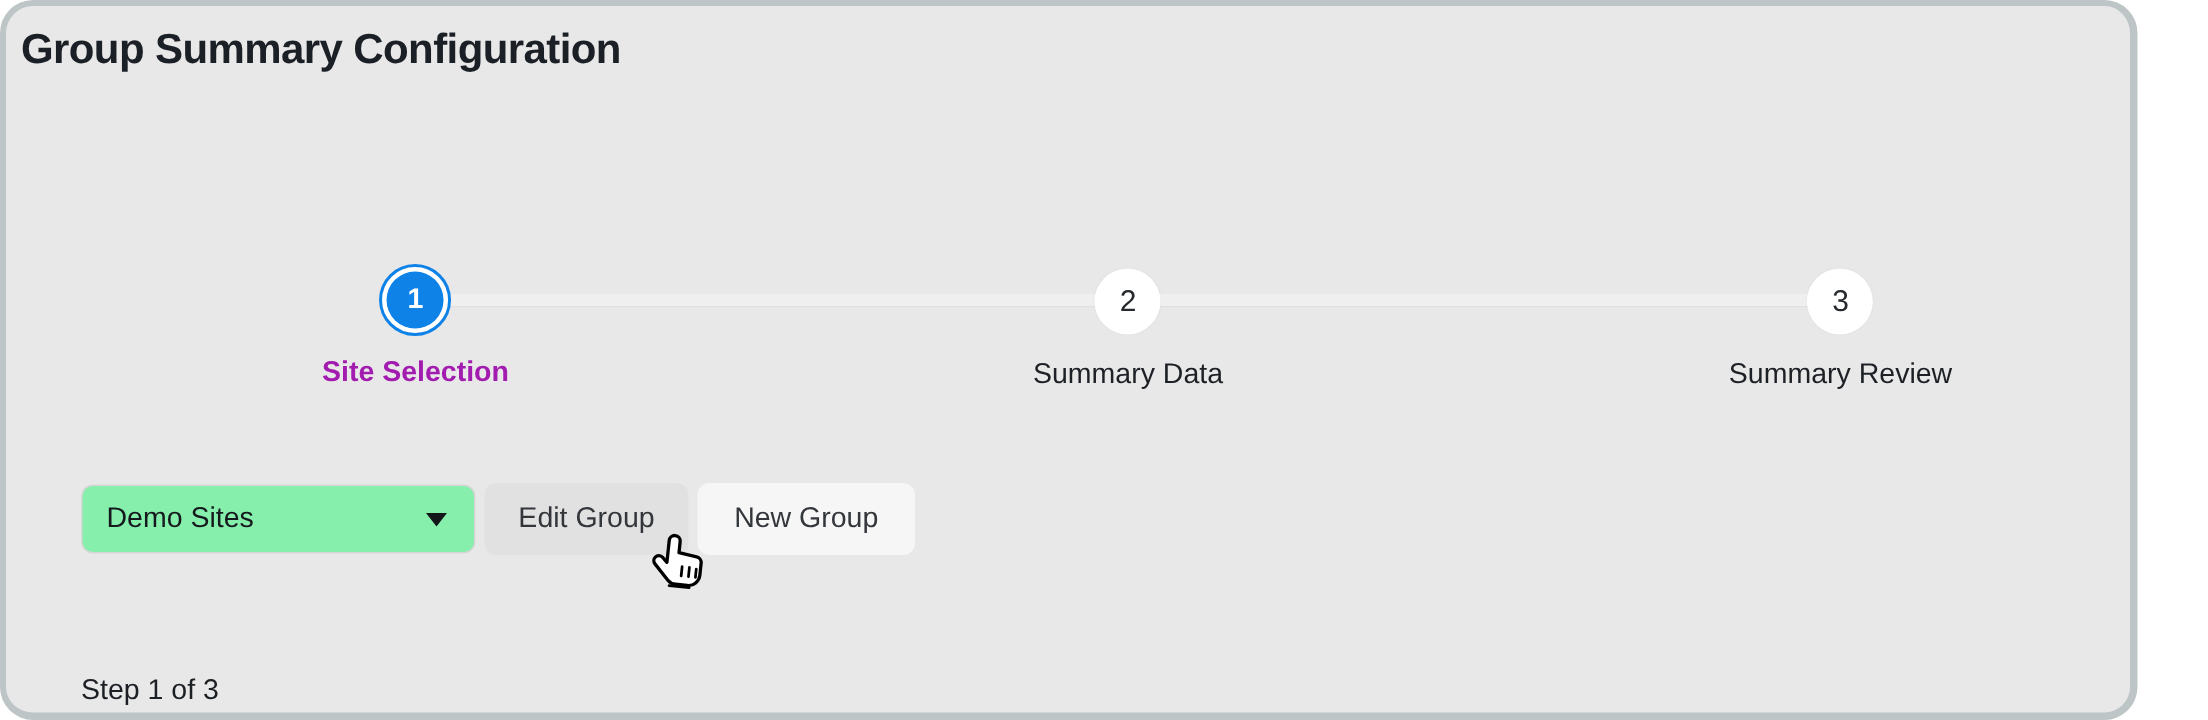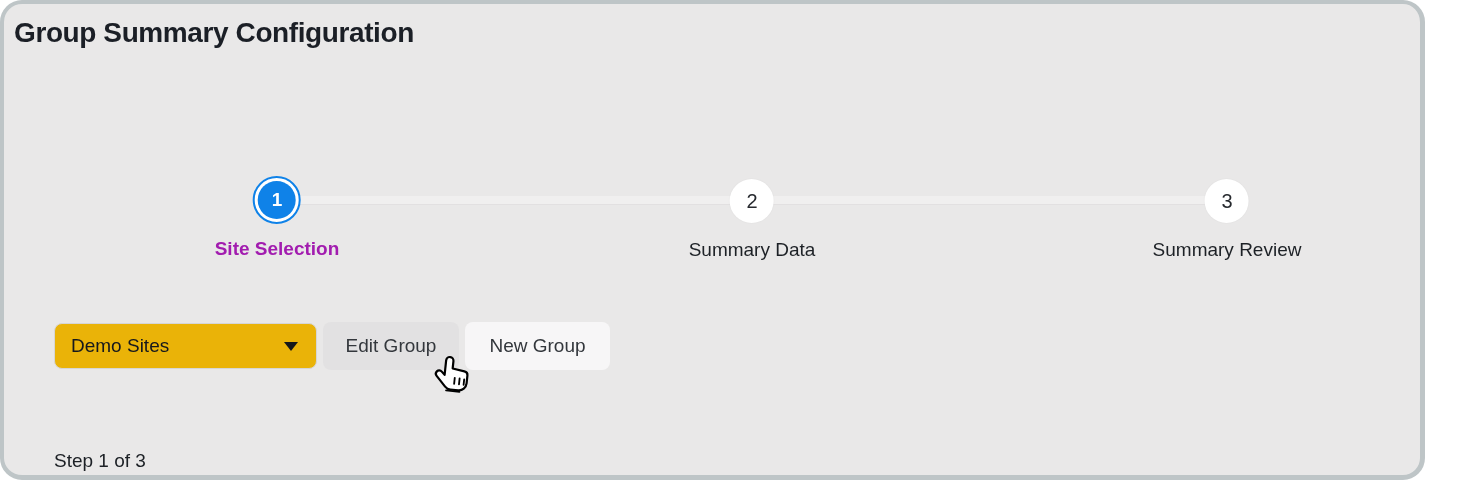--- a/index.html
+++ b/index.html
@@ -53,21 +53,21 @@
     box-shadow:0 0 2px rgba(0,0,0,0.05);
   }
   .step-label { margin-top:14px; font-size:19px; color:#1d2126; }
   .step-1 .step-label { margin-top:14px; font-weight:700; color:#a21caf; }
   .step-2 .step-label, .step-3 .step-label { margin-top:16px; }
 
   
   .group-select {
     position:absolute; left:50px; top:319px;
     width:263px; height:46px;
-    background:#eab308; border:1px solid #d6d6d6; border-radius:8px;
+    background:#86efac; border:1px solid #d6d6d6; border-radius:8px;
     display:flex; align-items:center;
     padding:0 18px 0 16px;
     font-size:19px; color:#15181d;
     cursor:pointer;
   }
   .caret {
     margin-left:auto;
     width:0; height:0;
     border-left:7px solid transparent;
     border-right:7px solid transparent;

